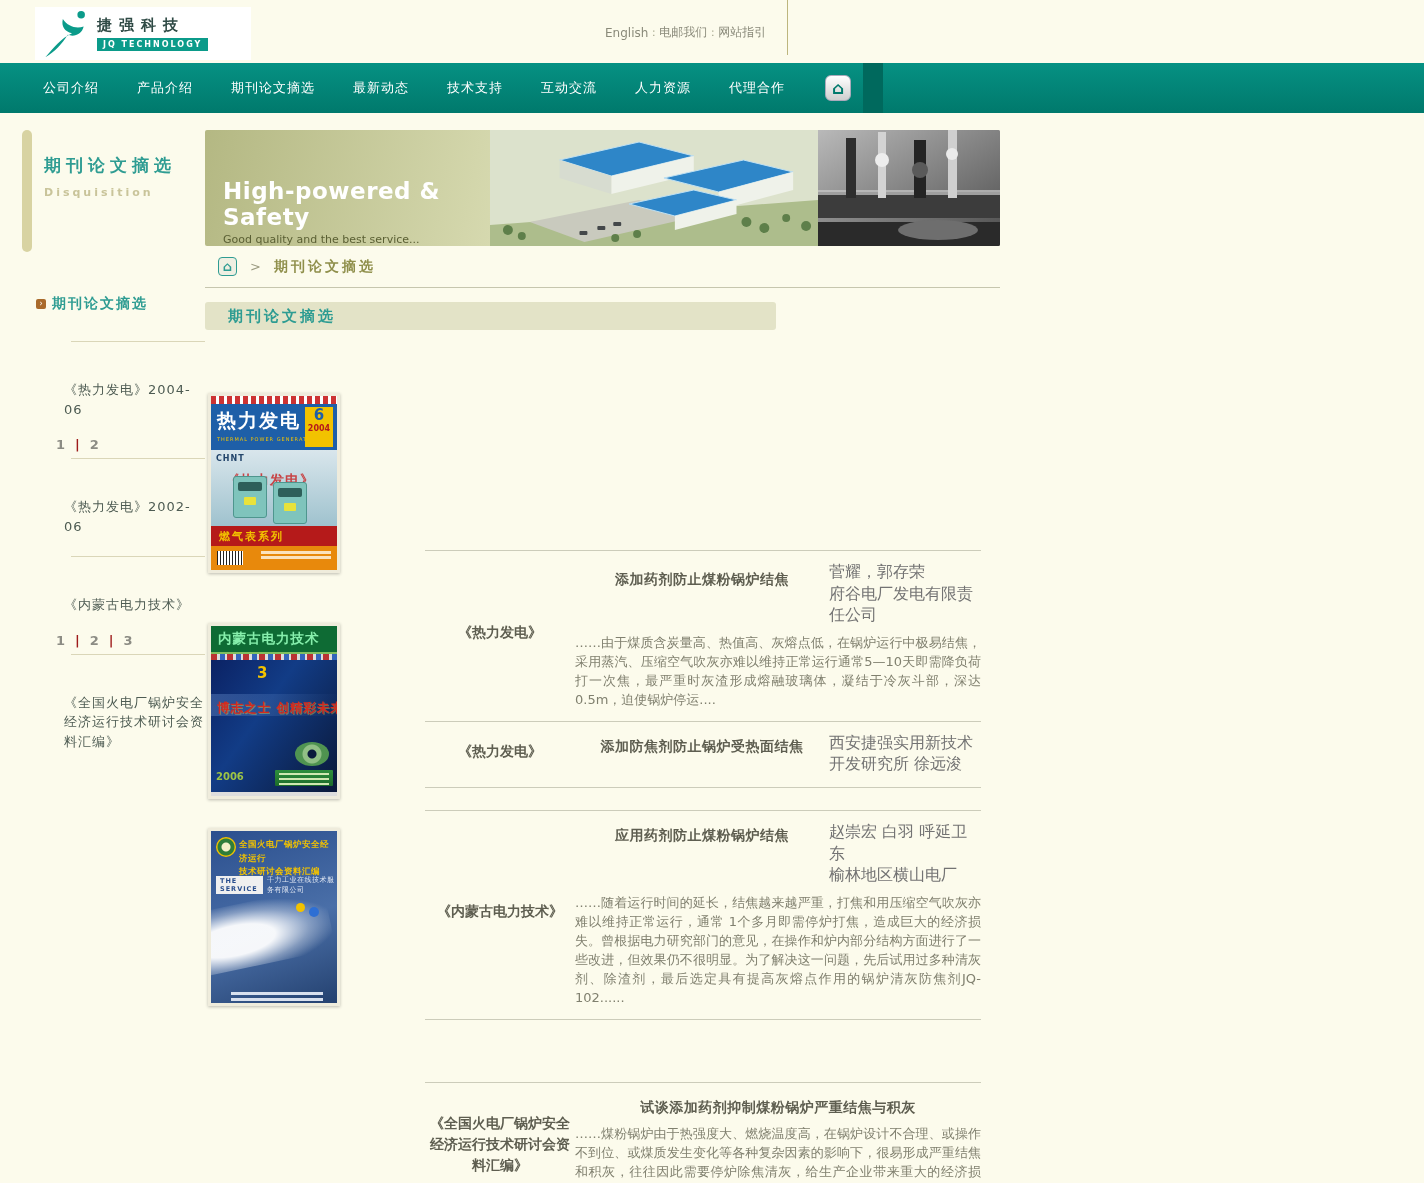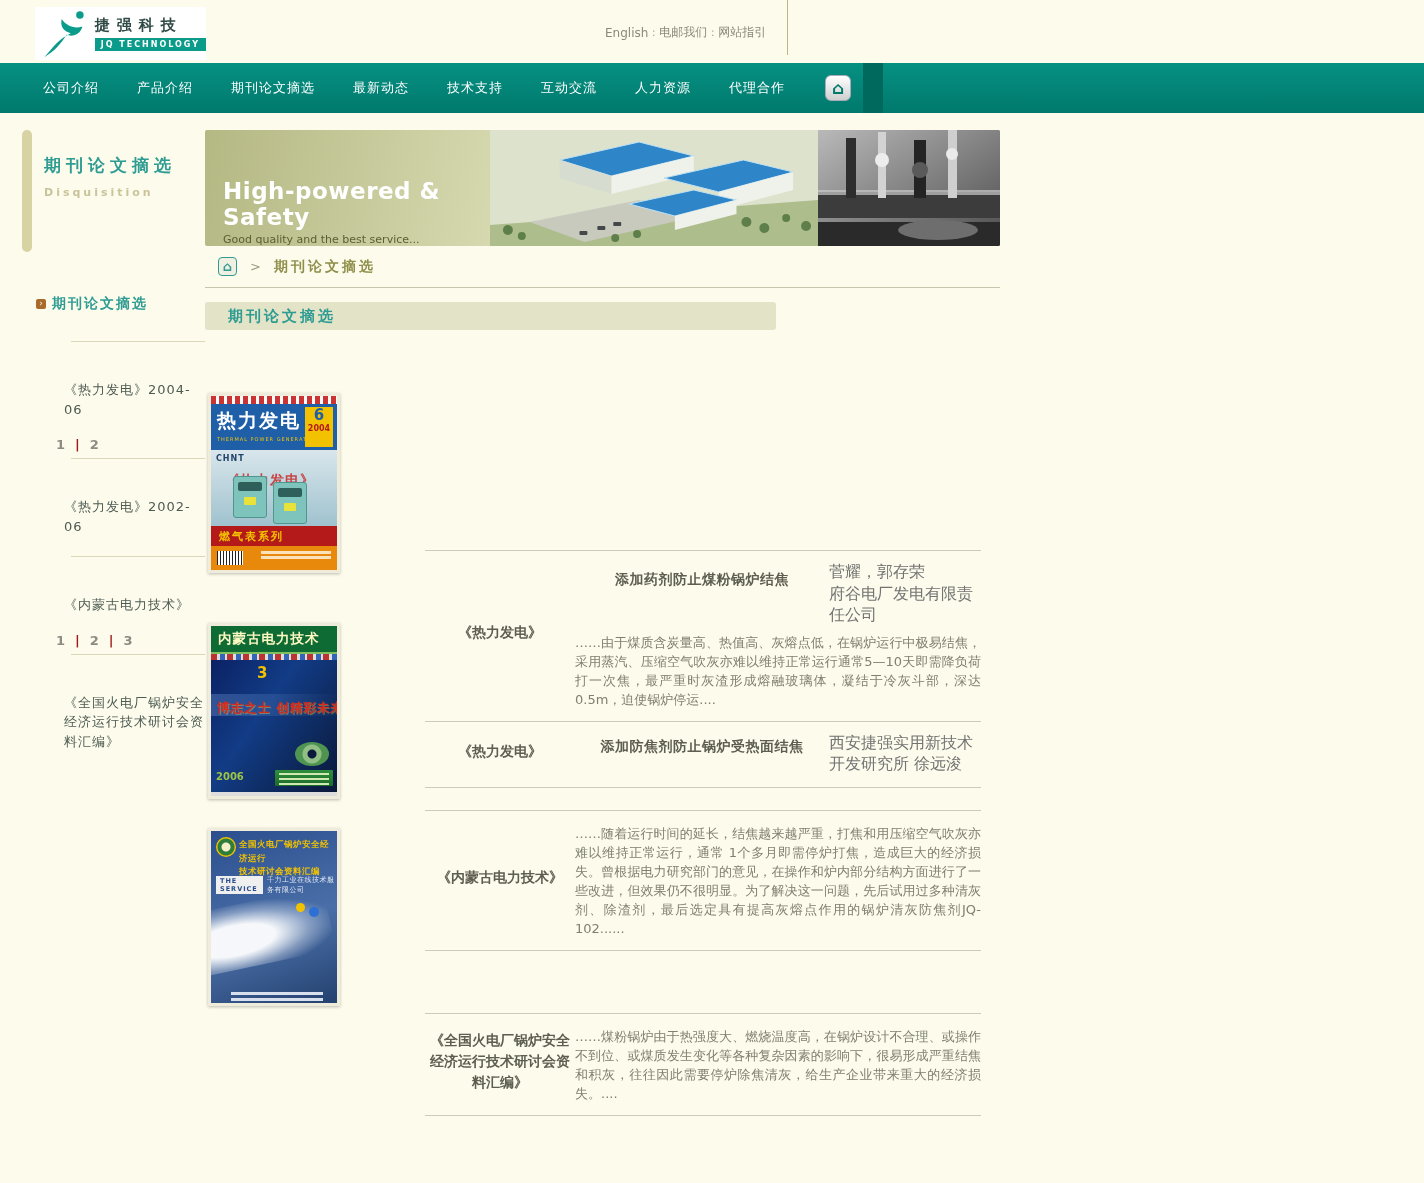--- a/index.html
+++ b/index.html
@@ -5,21 +5,21 @@
   * { margin:0; padding:0; box-sizing:border-box; }
   html,body { width:1424px; height:1183px; overflow:hidden; }
   body {
     background:#FCFBEC;
     font-family:"DejaVu Sans","Liberation Sans",sans-serif;
     color:#6B6B5A;
   }
   
   .header { position:relative; height:63px; }
   .logo-box {
-    position:absolute; left:35px; top:7px; width:171px; height:53px;
+    position:absolute; left:35px; top:7px; width:216px; height:53px;
     background:#FFFFFF; display:flex; align-items:center; padding-left:6px;
   }
   .logo-swoosh { width:52px; height:50px; }
   .logo-text { display:flex; flex-direction:column; margin-left:4px; }
   .logo-cn { font-size:15px; font-weight:bold; color:#2F4A45; letter-spacing:7px; white-space:nowrap; }
   .logo-en { margin-top:3px; background:#0B9B8A; color:#FFF; font-size:8px; font-weight:bold;
              letter-spacing:2px; padding:2px 6px; width:max-content; }
   .top-links { position:absolute; left:605px; top:24px; display:flex; align-items:center;
                font-size:12px; color:#8A8A7A; }
   .top-links .sep { color:#A9A990; font-size:11px; }
@@ -132,21 +132,21 @@
   .c1-band { height:20px; background:#B51A1A; color:#F2C200; font-size:11px; font-weight:bold;
              letter-spacing:2px; padding:3px 0 0 8px; }
   .c1-bottom { position:relative; height:24px; background:#E8890C; }
   .c1-barcode { position:absolute; left:6px; top:5px; width:26px; height:14px;
                 background:repeating-linear-gradient(90deg,#222 0 1px,#FFF 1px 3px); }
   .c1-bottom::after { content:""; position:absolute; right:6px; top:5px; width:70px; height:3px;
                       background:#FBE2BD; box-shadow:0 5px 0 #FBE2BD; }
   
   .c2-head { height:28px; background:#0E6B34; border-bottom:2px solid #7FBF5E;
              display:flex; align-items:center; padding-left:7px; }
-  .c2-title { color:#fef9c3; font-size:13.5px; font-weight:bold; letter-spacing:1px; white-space:nowrap; }
+  .c2-title { color:#86efac; font-size:13.5px; font-weight:bold; letter-spacing:1px; white-space:nowrap; }
   .c2-strip { height:6px; background:repeating-linear-gradient(90deg,#B33 0 6px,#DDD 6px 9px,#36B 9px 14px,#DDD 14px 16px); }
   .c2-body { position:relative; height:132px;
              background:linear-gradient(125deg,#0B2264 0%,#123C86 40%,#0A1838 100%); }
   .c2-body::before { content:""; position:absolute; left:0; top:34px; width:100%; height:22px;
                      background:linear-gradient(90deg,rgba(120,160,220,.35),rgba(30,60,120,.1)); }
   .c2-issue { position:absolute; left:46px; top:4px; color:#F2C200; font-size:15px; font-weight:bold; }
   .c2-slogan { position:absolute; left:6px; top:40px; color:#D42B1E; font-size:12.5px;
                font-weight:bold; letter-spacing:1px; white-space:nowrap;
                text-shadow:1px 1px 0 rgba(255,230,60,.35); }
   .c2-cd { position:absolute; right:8px; bottom:26px; width:34px; height:24px; border-radius:50%;
@@ -410,29 +410,39 @@
               </div>
             </div>
           </div>
         </div>
 
         <div class="gap22"></div>
 
         <div class="entry bordered-bottom">
           <div class="entry-journal">《内蒙古电力技术》</div>
           <div class="entry-body">
+            <div class="entry-head">
+              <div class="entry-title solo">应用药剂防止煤粉锅炉结焦</div>
+              <div class="entry-authors">
+                <div>赵崇宏 白羽 呼延卫东</div>
+                <div>榆林地区横山电厂</div>
+              </div>
+            </div>
             <div class="entry-abstract">……随着运行时间的延长，结焦越来越严重，打焦和用压缩空气吹灰亦难以维持正常运行，通常 1个多月即需停炉打焦，造成巨大的经济损失。曾根据电力研究部门的意见，在操作和炉内部分结构方面进行了一些改进，但效果仍不很明显。为了解决这一问题，先后试用过多种清灰剂、除渣剂，最后选定具有提高灰熔点作用的锅炉清灰防焦剂JQ-102......</div>
           </div>
         </div>
 
         <div class="gap62"></div>
 
         <div class="entry bordered-bottom">
           <div class="entry-journal">《全国火电厂锅炉安全经济运行技术研讨会资料汇编》</div>
           <div class="entry-body">
+            <div class="entry-head">
+              <div class="entry-title solo">试谈添加药剂抑制煤粉锅炉严重结焦与积灰</div>
+            </div>
             <div class="entry-abstract">……煤粉锅炉由于热强度大、燃烧温度高，在锅炉设计不合理、或操作不到位、或煤质发生变化等各种复杂因素的影响下，很易形成严重结焦和积灰，往往因此需要停炉除焦清灰，给生产企业带来重大的经济损失。....</div>
           </div>
         </div>
 
       </div>
     </div>
   </div>
 </div>
 
 </body></html>

